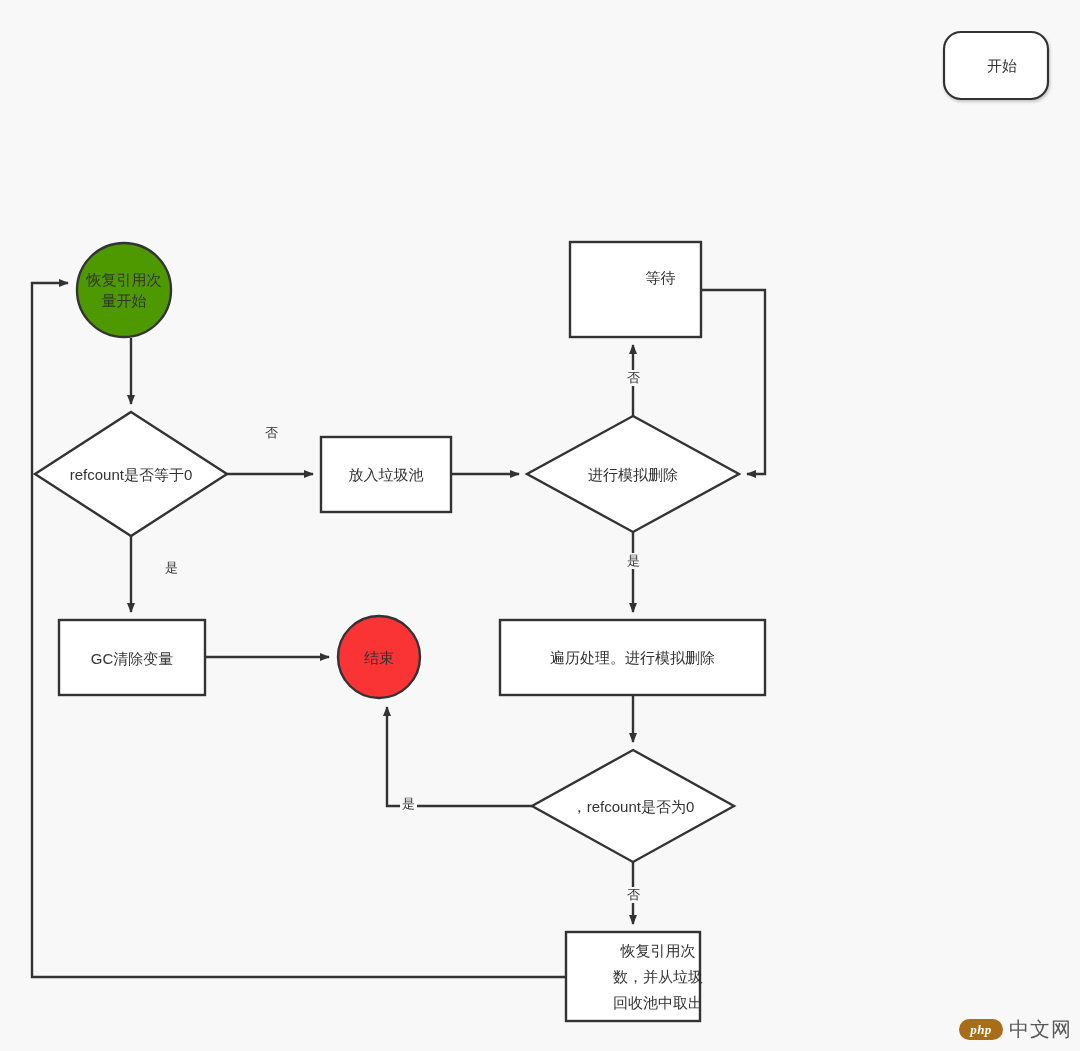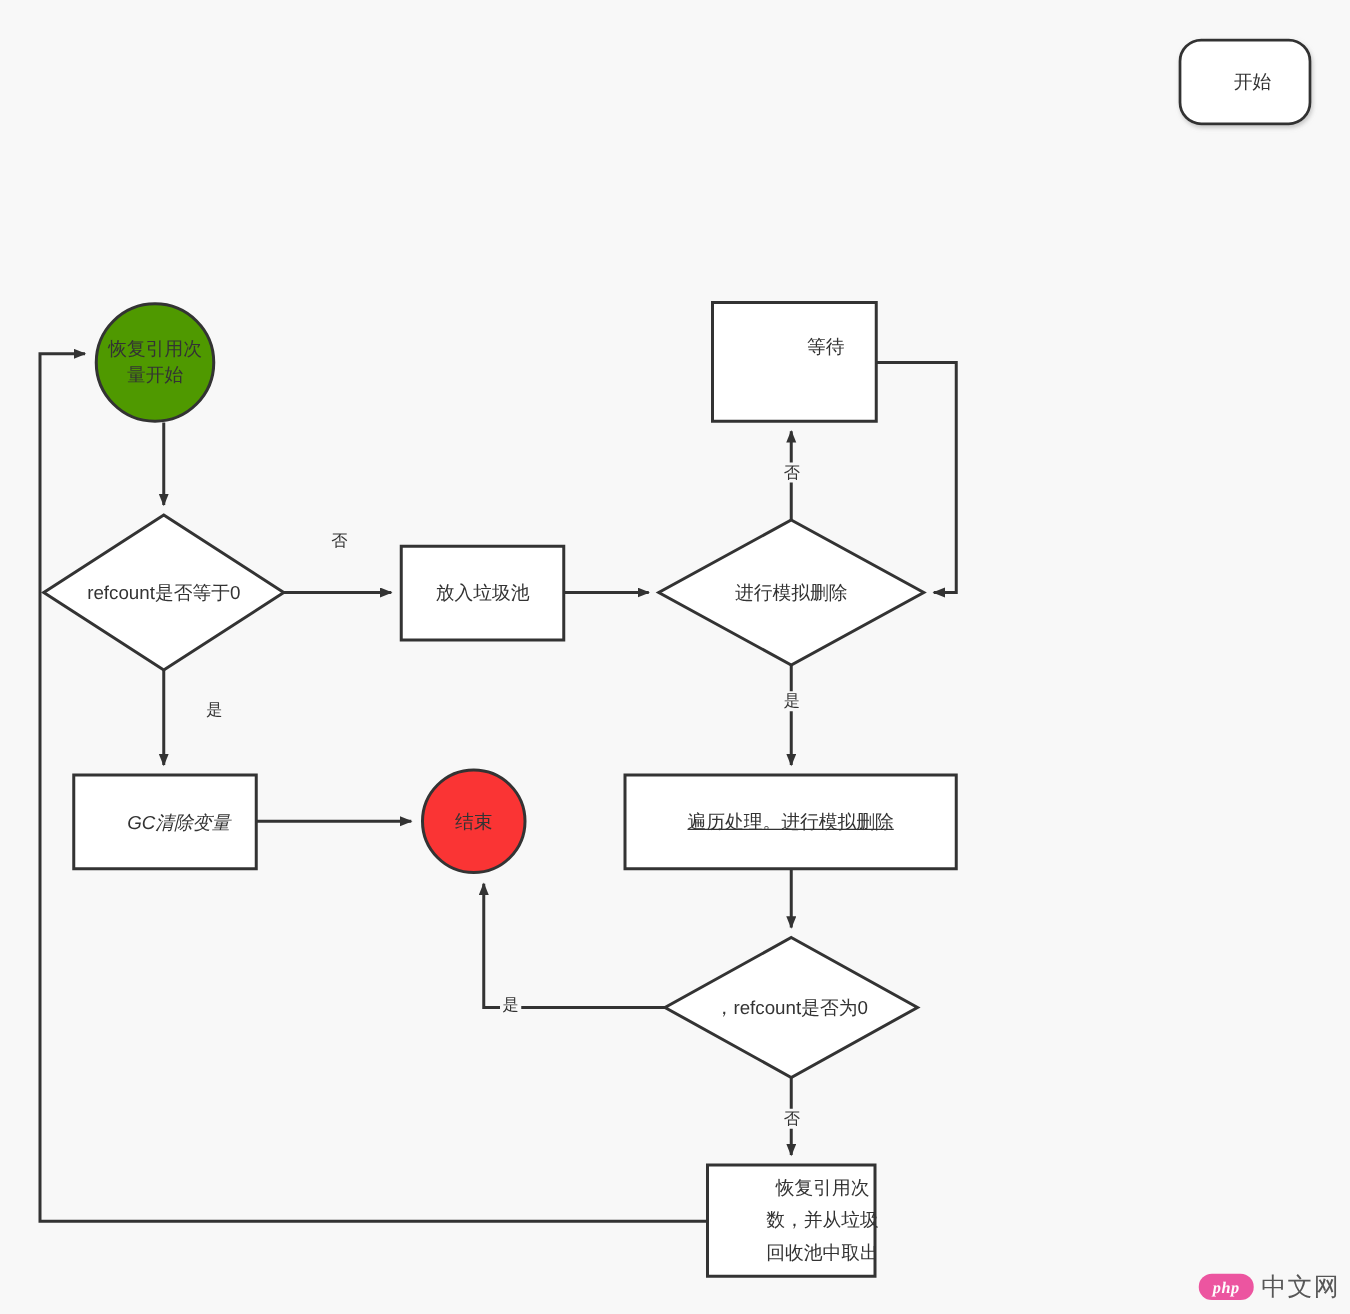--- a/index.html
+++ b/index.html
@@ -53,21 +53,21 @@
     bottom: 8px;
     display: flex;
     align-items: center;
     gap: 6px;
     opacity: 0.92;
   }
   #watermark .php-pill {
     width: 44px;
     height: 21px;
     border-radius: 11px;
-    background: #ec4899;
+    background: #a16207;
     color: #ffffff;
     font-size: 13px;
     font-style: italic;
     font-weight: bold;
     display: flex;
     align-items: center;
     justify-content: center;
     letter-spacing: 0.5px;
     font-family: "Liberation Serif", serif;
   }
@@ -143,31 +143,31 @@
   </g>
 </svg>
 
 <div class="node-label" style="left:944px; top:32px; width:116px; height:67px;text-align:center;">开始</div>
 
 <div class="node-label" style="left:77px; top:243px; width:94px; height:94px;">恢复引用次
 量开始</div>
 
 <div class="node-label" style="left:35px; top:452px; width:192px; height:44px;">refcount是否等于0</div>
 
-<div class="node-label" style="left:70px; top:620px; width:146px; height:77px;font-style:italic;">GC清除变量</div>
+<div class="node-label" style="left:59px; top:620px; width:146px; height:77px;">GC清除变量</div>
 
 <div class="node-label" style="left:338px; top:616px; width:82px; height:82px;">结束</div>
 
 <div class="node-label" style="left:321px; top:437px; width:130px; height:75px;border-radius:30px;">放入垃圾池</div>
 
 <div class="node-label" style="left:527px; top:452px; width:212px; height:44px;">进行模拟删除</div>
 
 <div class="node-label" style="left:570px; top:230px; width:131px; height:95px;padding-left:25px;">等待</div>
 
-<div class="node-label" style="left:500px; top:620px; width:265px; height:75px;text-decoration:underline;">遍历处理。进行模拟删除</div>
+<div class="node-label" style="left:500px; top:620px; width:265px; height:75px;">遍历处理。进行模拟删除</div>
 
 <div class="node-label" style="left:532px; top:784px; width:202px; height:44px;text-align:right;">，refcount是否为0</div>
 
 <div class="node-label" style="left:566px; top:932px; width:134px; height:89px; line-height:26px;margin-left:25px;">恢复引用次
 数，并从垃圾
 回收池中取出</div>
 
 <div class="edge-label" style="left:263px; top:425px;">否</div>
 
 <div class="edge-label" style="left:163px; top:560px;">是</div>

